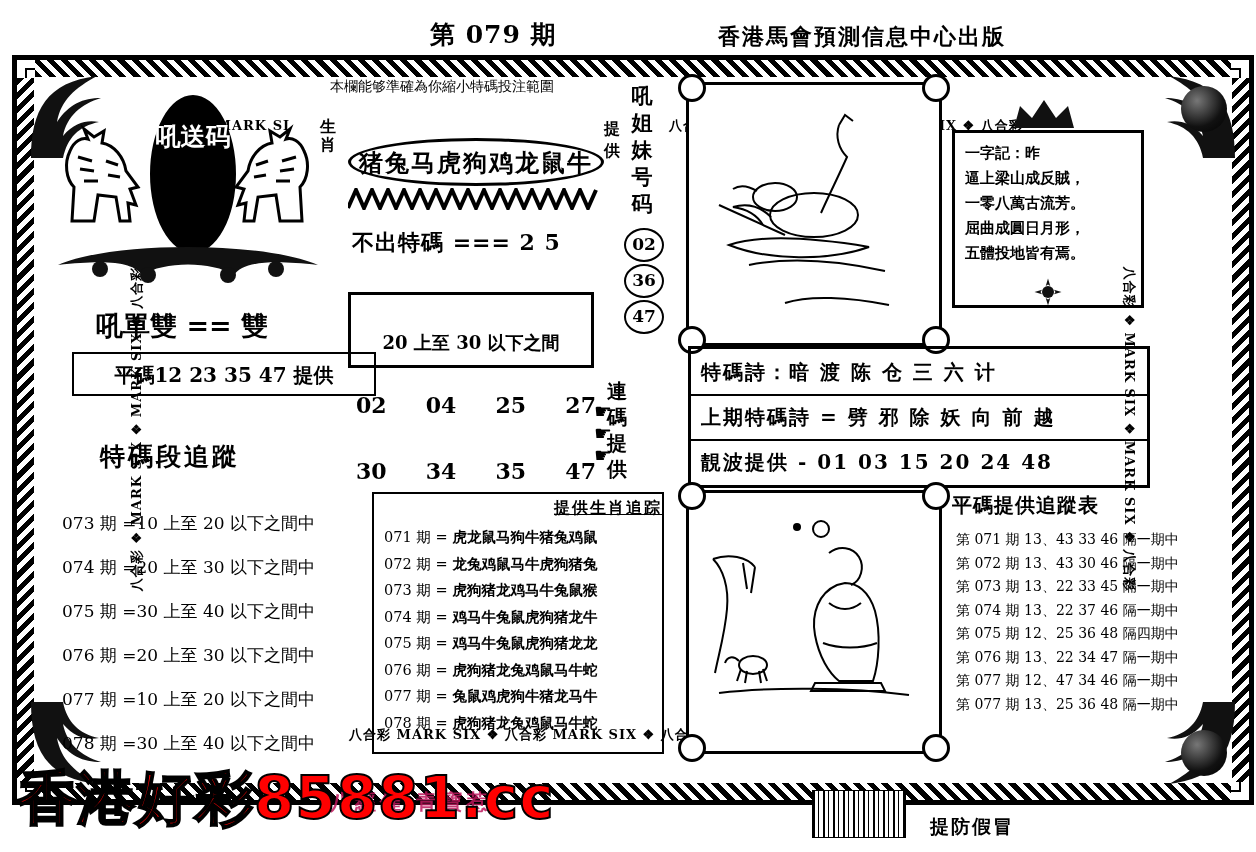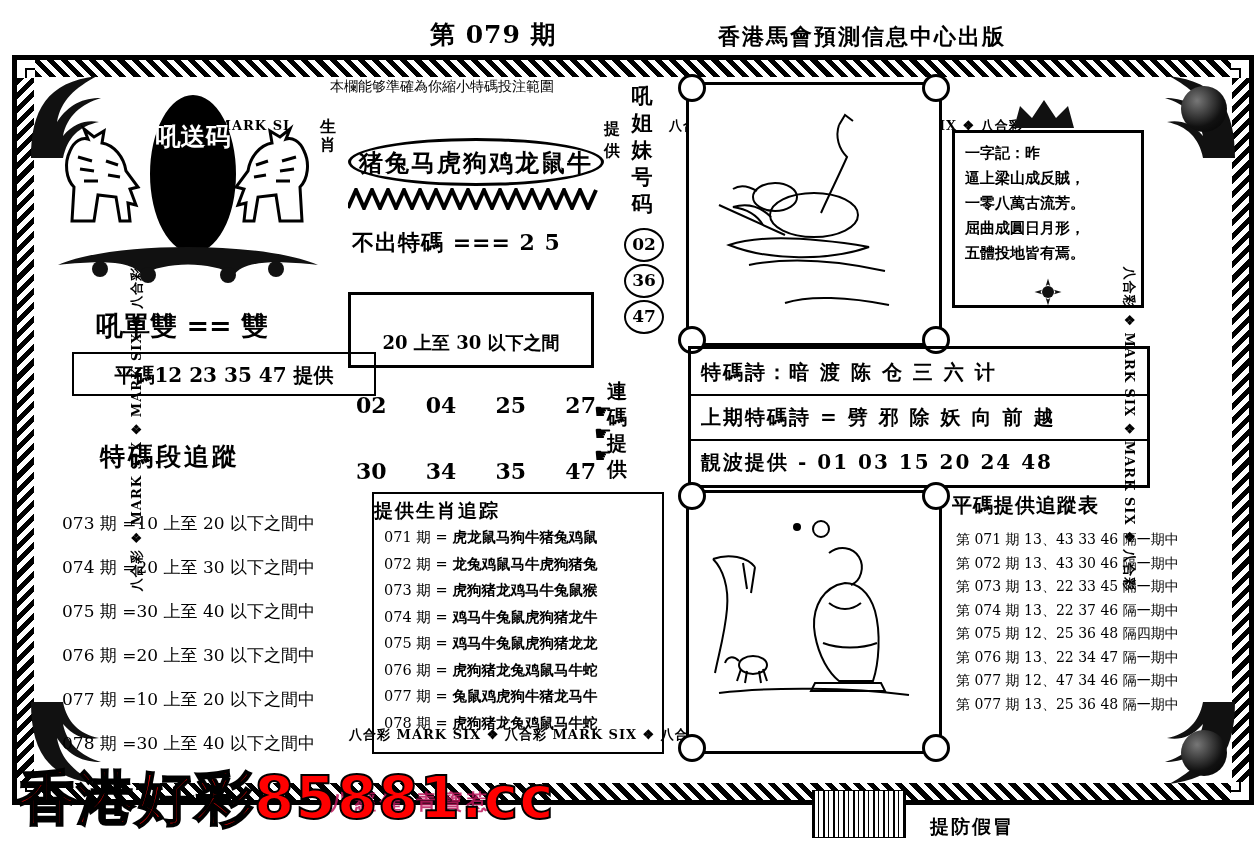--- a/index.html
+++ b/index.html
@@ -170,23 +170,24 @@
   }
   .hands{position:absolute;left:594px;top:400px;width:44px;}
   .hand{font-size:20px;line-height:22px;}
 
   
   .zx-box{
     position:absolute;left:372px;top:492px;width:288px;height:258px;
     border:2px solid #000;
   }
   .zx-title{
-    position:absolute;left:0;right:0;top:4px;text-align:left;
-    font-size:19px;font-weight:bold;letter-spacing:2px;
-    font-family:"DejaVu Serif","Liberation Serif",serif;
+    position:absolute;left:0;right:0;top:4px;text-align:right;
+    font-size:16px;font-weight:bold;letter-spacing:2px;
+    font-family:"DejaVu Serif","Liberation Serif",serif;
+    text-decoration:underline;
   }
   .zx-rows{position:absolute;left:10px;top:30px;right:6px;}
   .zx-rows .r{font-size:14.5px;line-height:25.5px;white-space:nowrap;
     font-family:"DejaVu Serif","Liberation Serif",serif;font-weight:bold;}
   .zx-rows .r .k{font-weight:normal;}
 
   
   .vlabel{
     position:absolute;left:628px;top:82px;width:28px;
     font-size:21px;font-weight:bold;line-height:27px;text-align:center;

